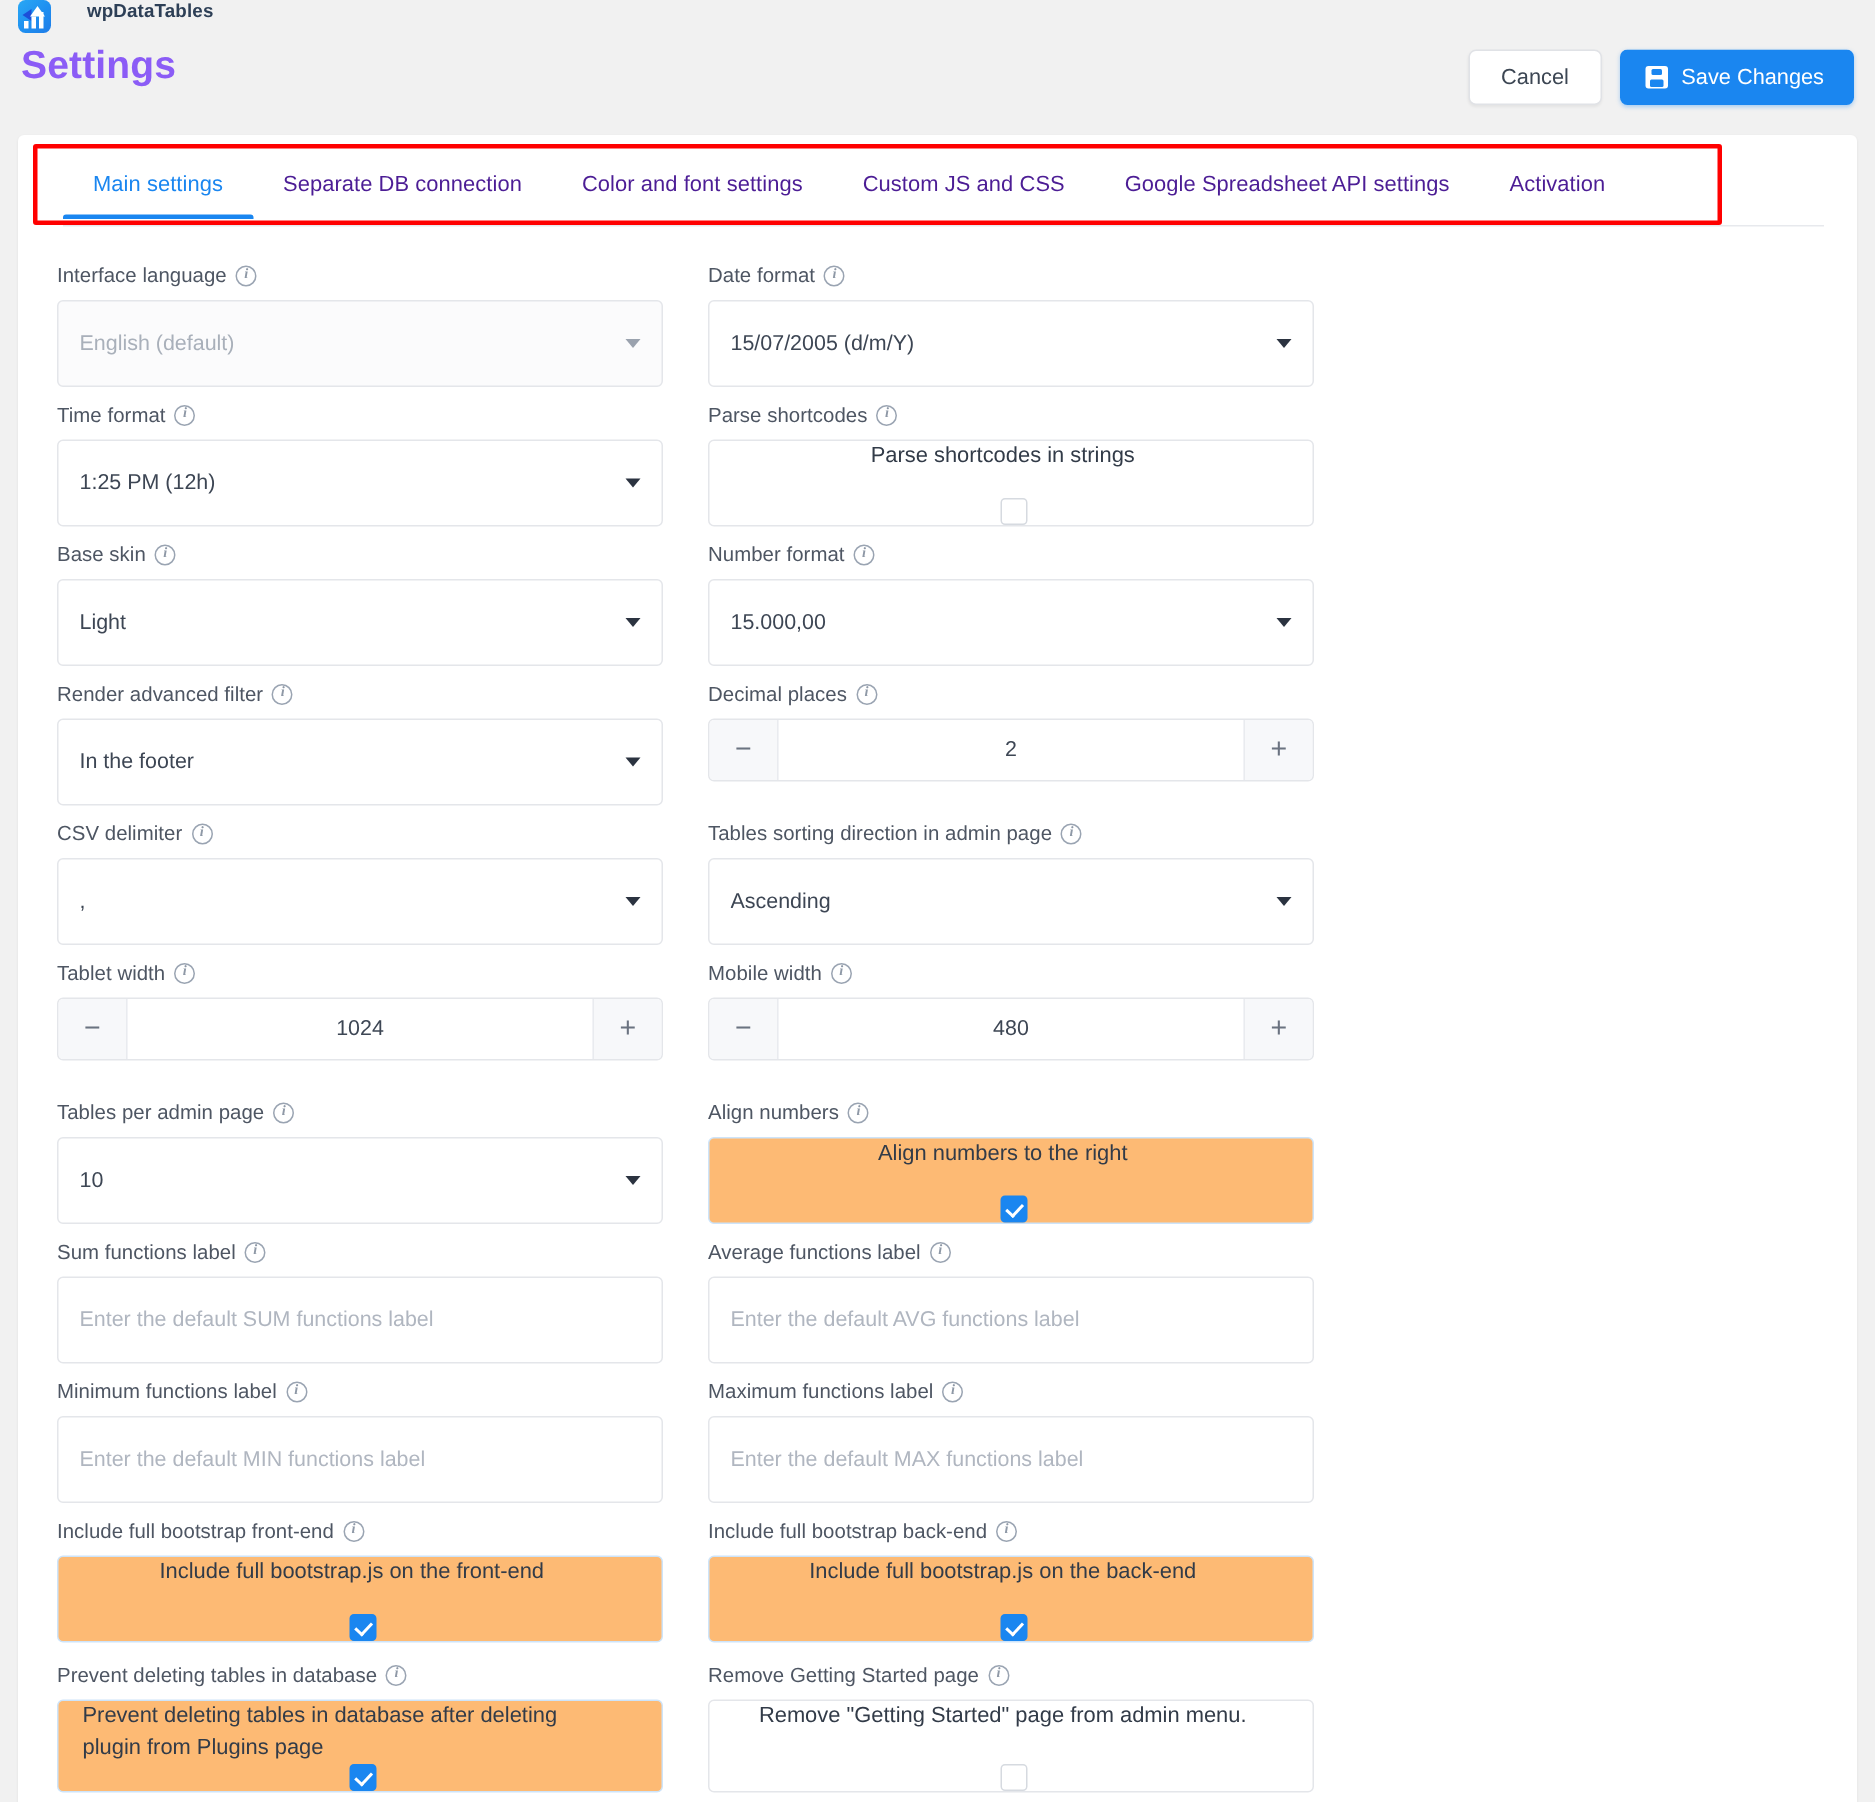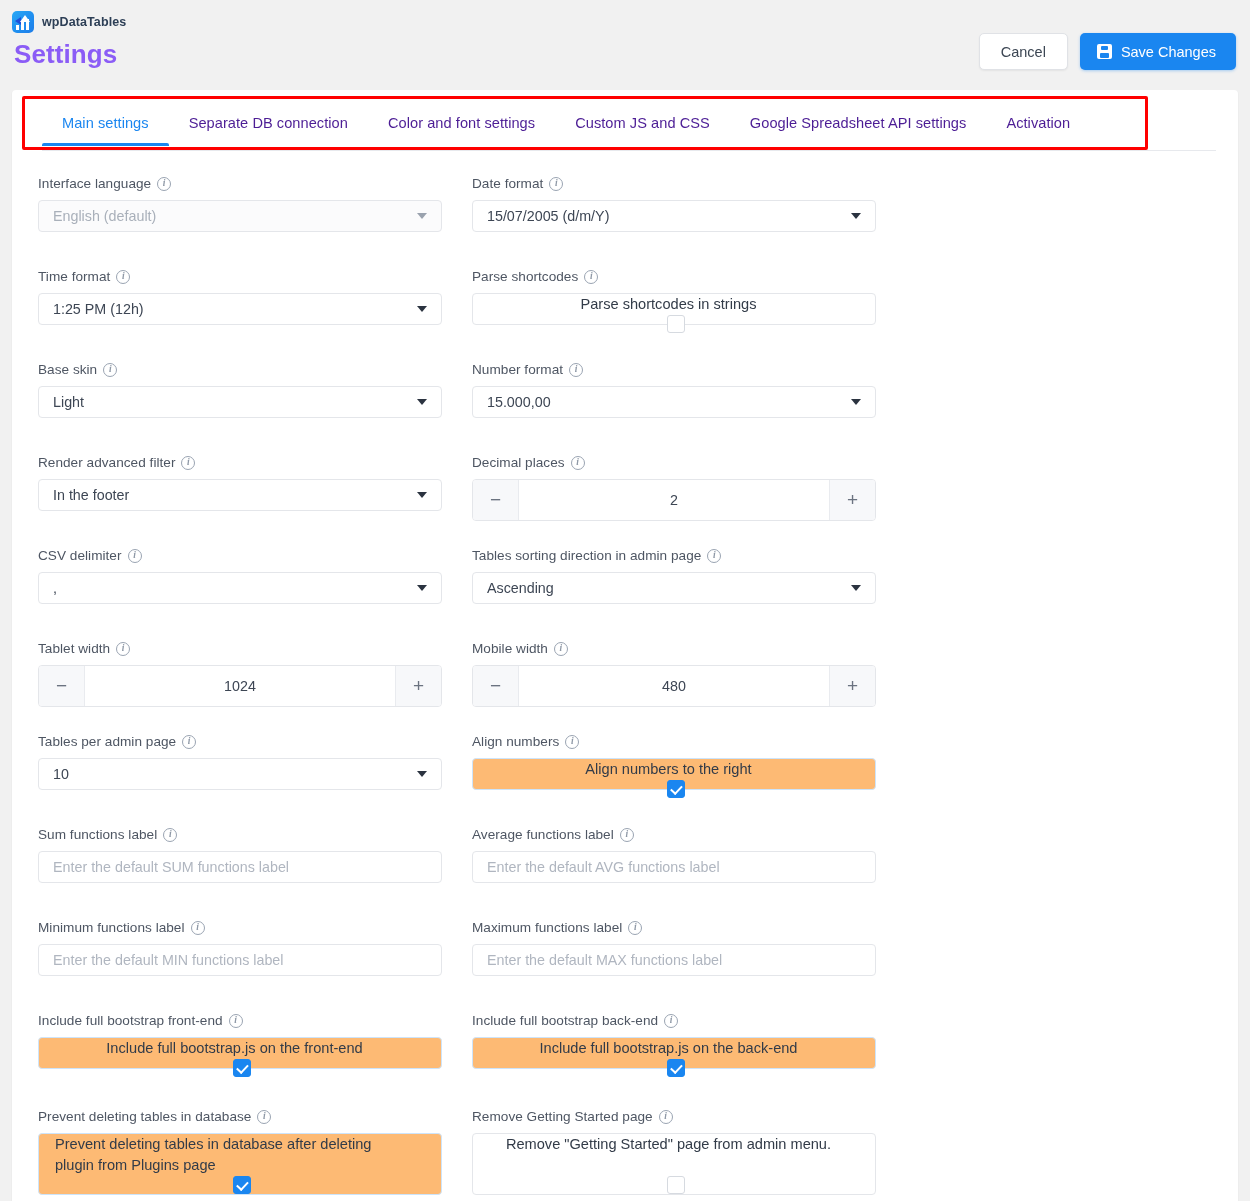--- a/index.html
+++ b/index.html
@@ -14,23 +14,21 @@
   }
 
   
   .page-head {
     position: relative;
     height: 90px;
     padding: 0 12px;
   }
   .brand {
     display: flex;
-    align-items: center;
-    gap: 8px;
-    padding-top: 11px;
+    gap: 24px;
   }
   .brand-logo {
     width: 22px; height: 22px;
     border-radius: 5px;
     background: linear-gradient(135deg, #29a8f5 0%, #1f8ff0 55%, #1f7de8 100%);
     position: relative;
     flex: 0 0 auto;
     overflow: hidden;
   }
   .brand-logo .arrow {
@@ -208,21 +206,21 @@
     line-height: 11.6px;
     text-align: center;
     font-style: italic;
     font-family: "Liberation Serif", serif;
     font-weight: bold;
     flex: 0 0 auto;
     cursor: pointer;
   }
 
   .control {
-    height: 32px;
+    height: 58px;
     border: 1px solid #e4e6ea;
     border-radius: 4px;
     background: #ffffff;
     display: flex;
     align-items: center;
     position: relative;
     font-size: 14.3px;
     color: #3d4654;
   }
   .control.select { padding: 0 14px; cursor: pointer; }

